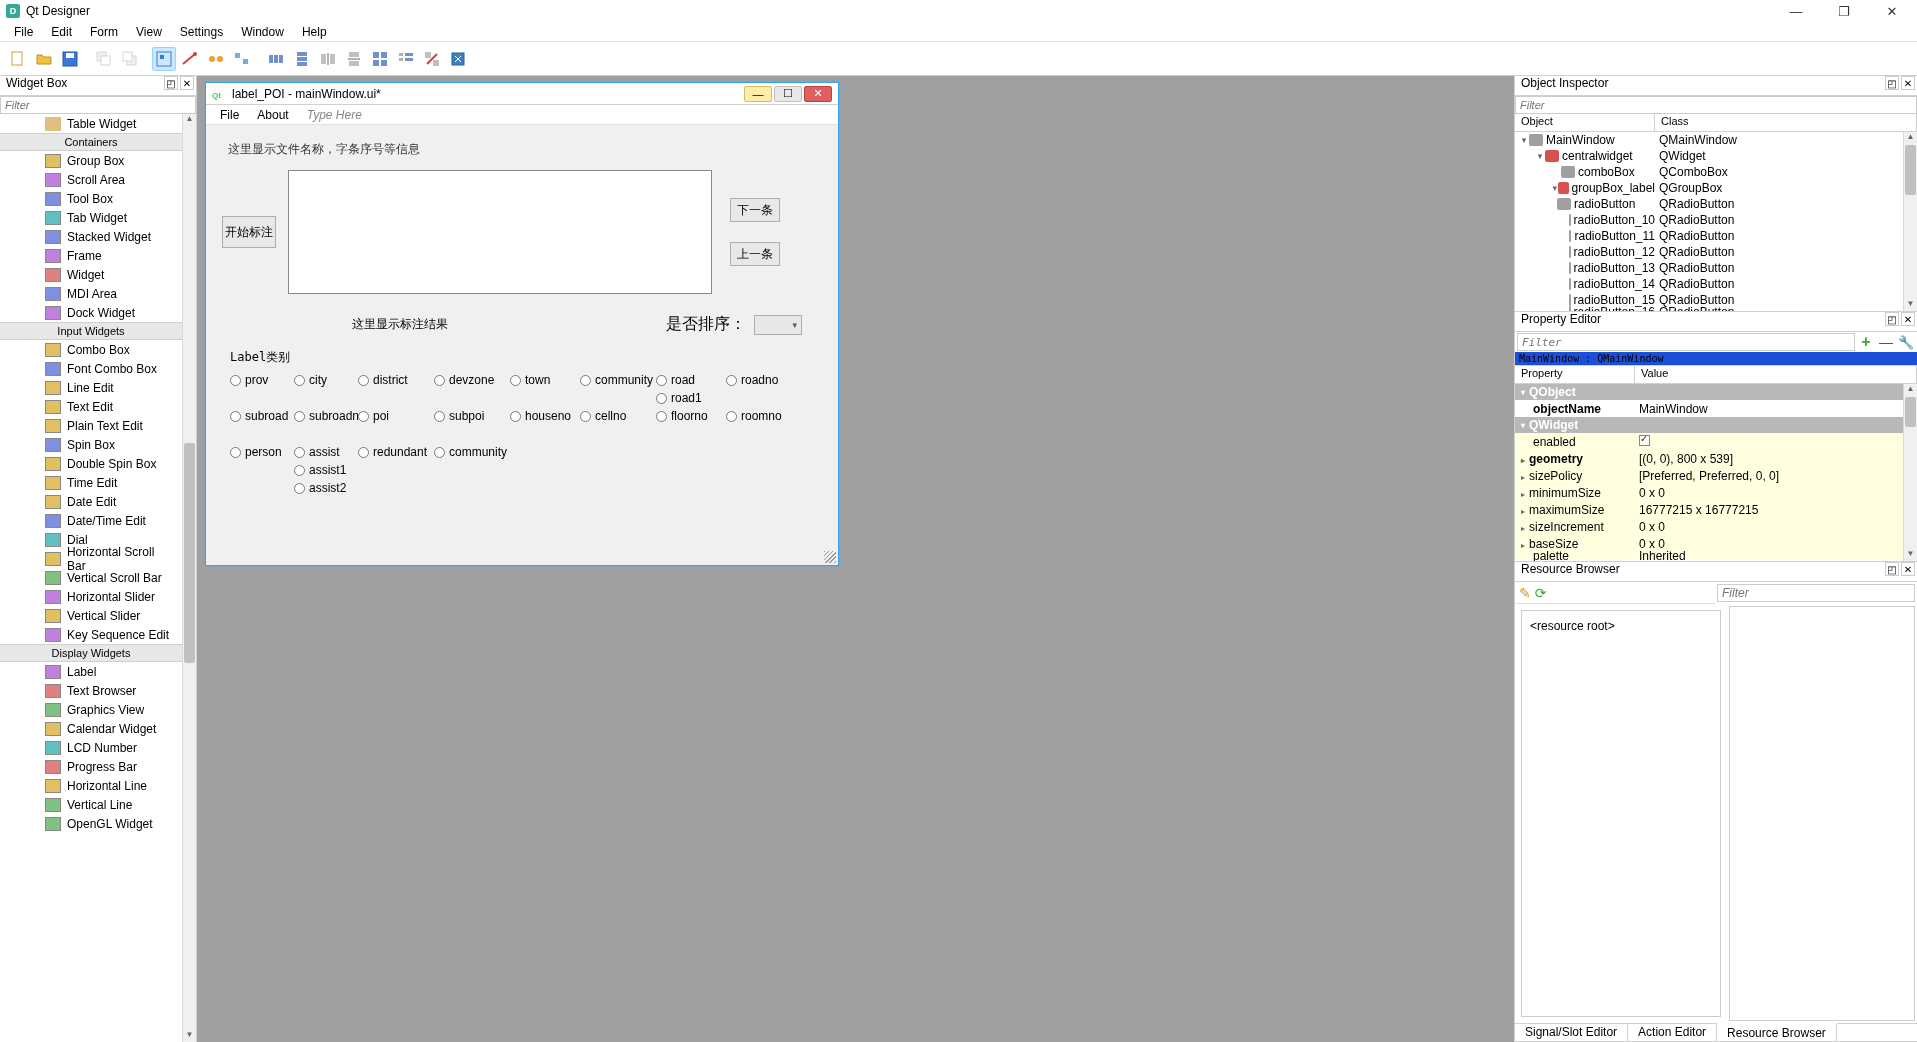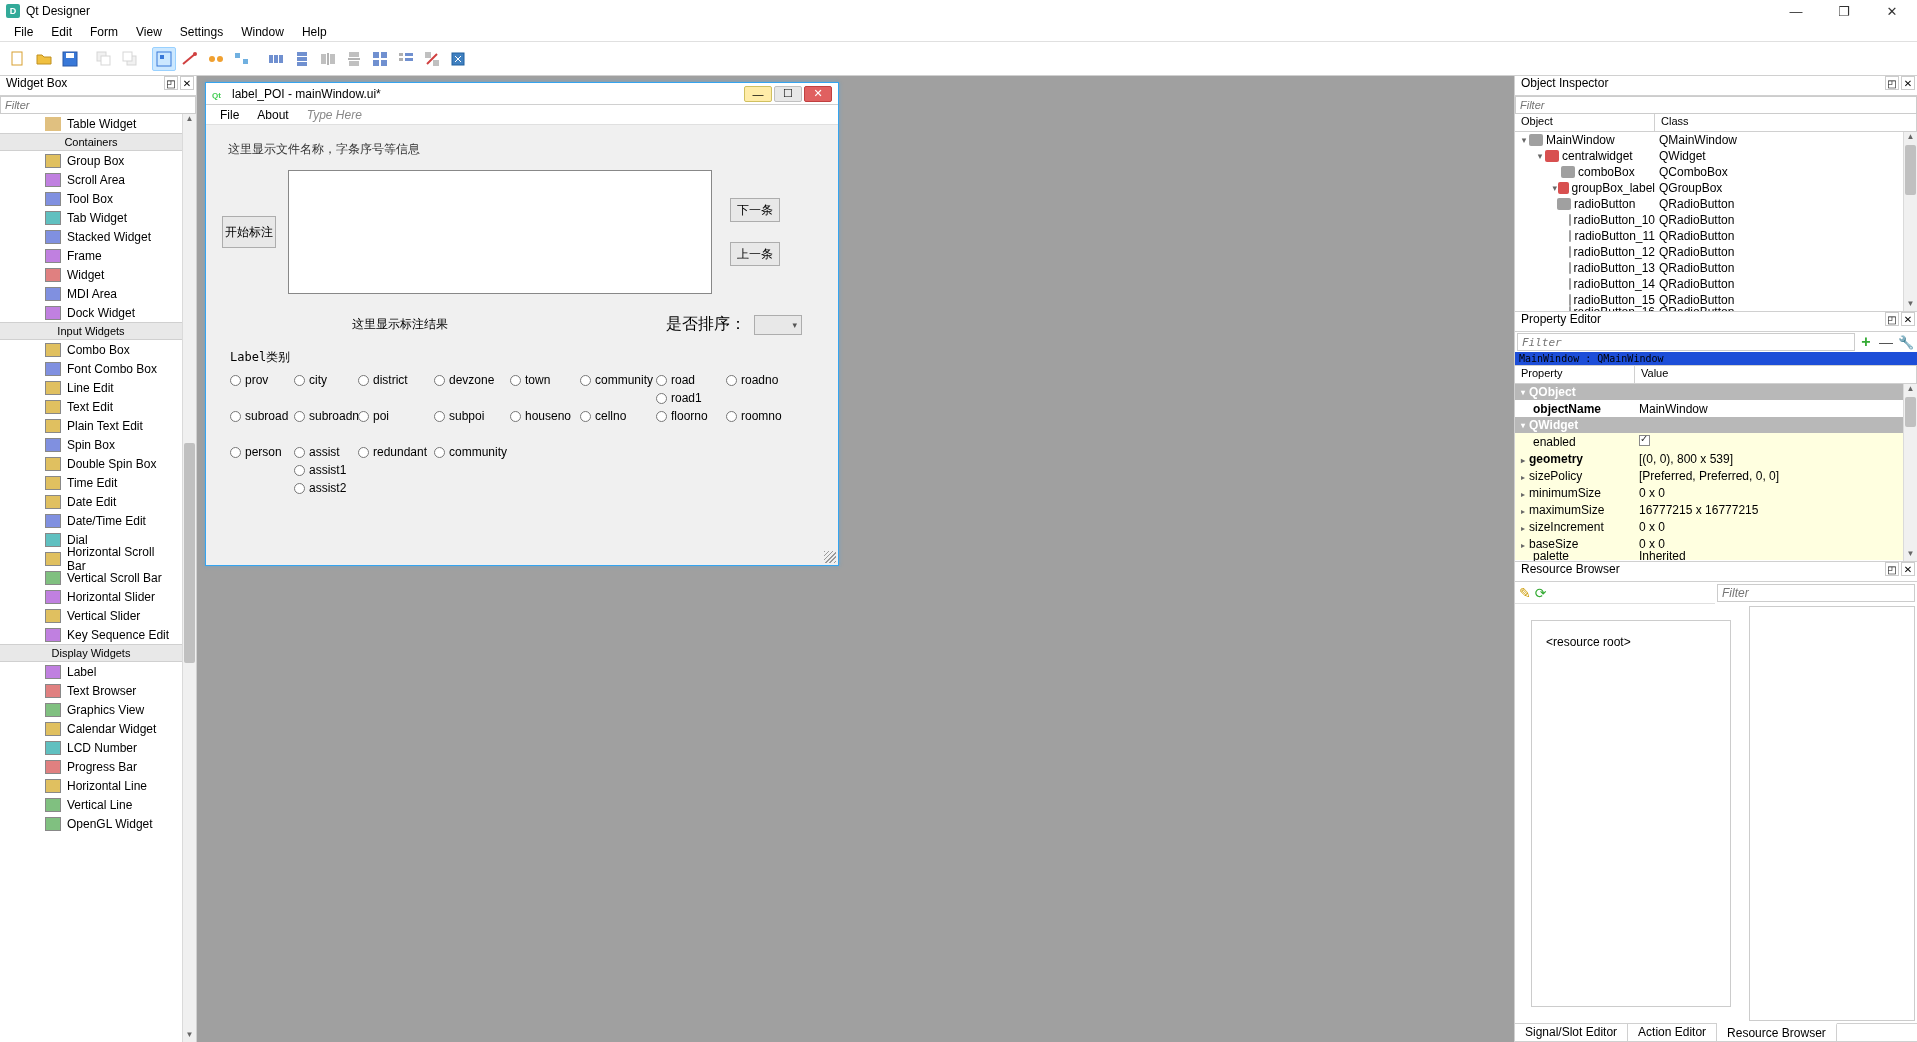--- a/index.html
+++ b/index.html
@@ -100,21 +100,21 @@
 .prop-section::before { content: "▾"; margin-right: 4px; font-size: 8px; }
 .prop-row { display: flex; height: 17px; align-items: center; padding: 0; }
 .prop-row .pname { width: 120px; padding-left: 18px; overflow: hidden; }
 .prop-row .pval { flex: 1; padding-left: 4px; }
 .prop-row.yellow { background: #ffffe0; }
 .prop-row.bold .pname { font-weight: bold; }
 .prop-row .exp-arrow::before { content: "▸"; font-size: 8px; color: #666; margin-left: -12px; margin-right: 4px; }
 
 .res-toolbar { height: 22px; display: flex; align-items: center; padding: 0 4px; gap: 4px; border-bottom: 1px solid #e0e0e0; }
 .res-body { flex: 1; display: flex; }
-.res-tree { width: 200px; border: 1px solid #ccc; margin: 16px; padding: 14px; font-size: 11px; }
+.res-tree { width: 200px; border: 1px solid #ccc; margin: 6px; padding: 8px; font-size: 11px; }
 .res-view { flex: 1; border: 1px solid #ccc; margin: 2px; }
 .res-filter-row { display: flex; height: 22px; }
 .res-filter-row input { flex: 1; border: 1px solid #ccc; margin: 2px; padding: 0 4px; font-style: italic; color: #888; }
 
 .tabs-bottom { height: 18px; display: flex; border-top: 1px solid #d0d0d0; font-size: 11px; }
 .tabs-bottom span { padding: 1px 10px; border-right: 1px solid #d0d0d0; cursor: pointer; }
 .tabs-bottom span.active { background: #fff; border-top: 2px solid #fff; margin-top: -1px; }
 
 .checkbox-small { width: 11px; height: 11px; border: 1px solid #888; display: inline-block; position: relative; background: #fff; }
 .checkbox-small.checked::after { content: "✓"; position: absolute; top: -3px; left: 0; font-size: 10px; color: #333; }

